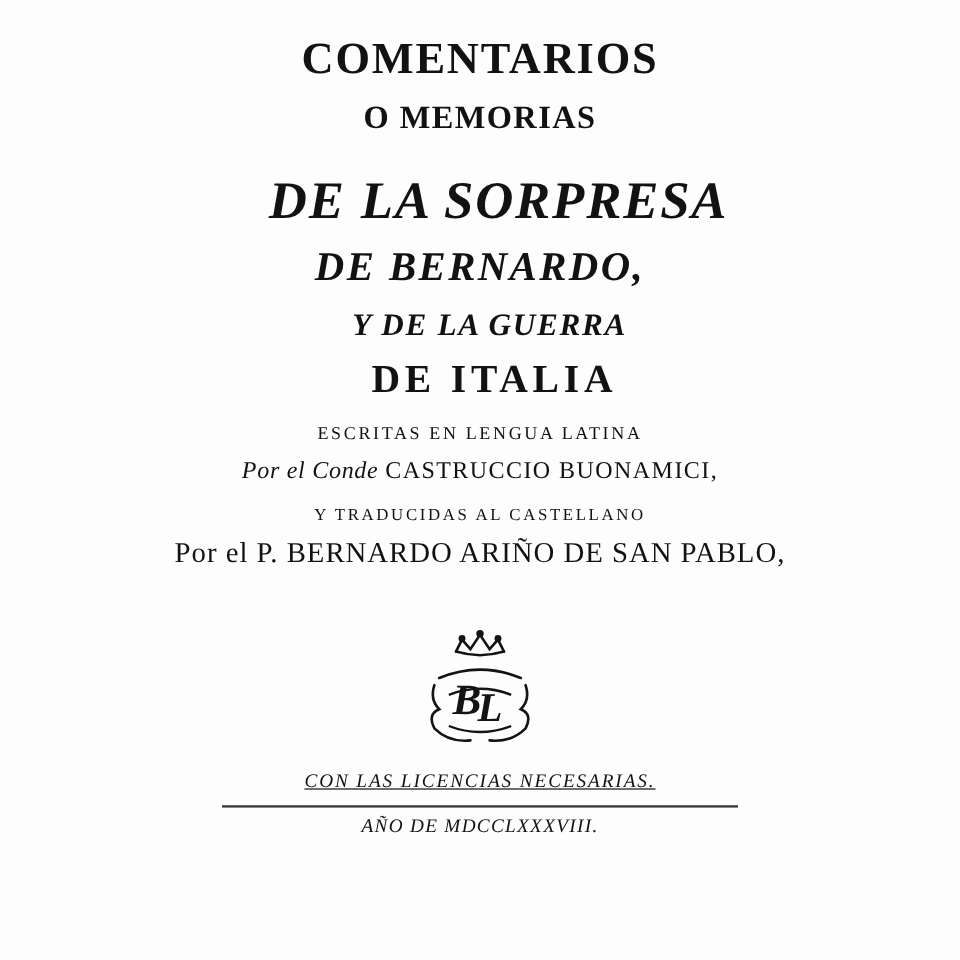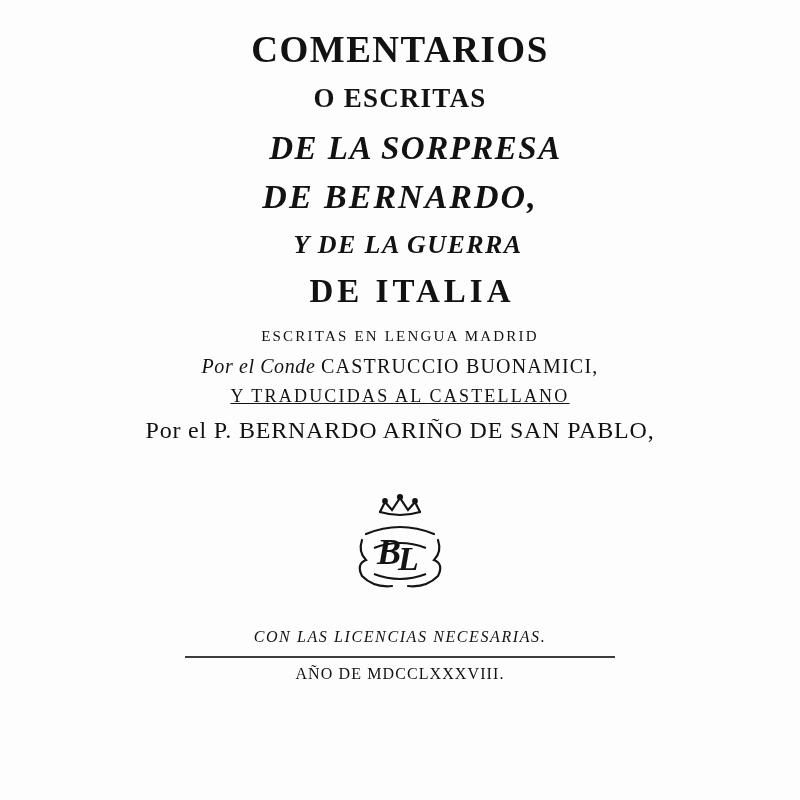--- a/index.html
+++ b/index.html
@@ -44,25 +44,25 @@
     text-transform: none;
   }
   .t2 {
     font-size: 27px;
     letter-spacing: 1.2px;
     font-weight: 600;
     margin-top: 12px;
     font-variant: small-caps;
   }
   .t3 {
-    font-size: 33px;
+    font-size: 44px;
     letter-spacing: 1.5px;
     font-weight: 700;
     font-style: italic;
-    margin-top: 16px;
+    margin-top: 28px;
     padding-left: 31px;
   }
   .t4 {
     font-size: 34px;
     letter-spacing: 2px;
     font-weight: 700;
     font-style: italic;
     margin-top: 11px;
     font-variant: small-caps;
   }
@@ -102,25 +102,24 @@
     margin-top: 10px;
   }
   .a2 .sc {
     font-variant: small-caps;
     letter-spacing: 1.2px;
   }
   .a2 .it {
     font-style: italic;
   }
   .a3 {
-    font-size: 18px;
+    font-size: 14px;
     letter-spacing: 2.2px;
-    margin-top: 8px;
-    font-variant: small-caps;
-    text-decoration: underline;
+    margin-top: 18px;
+    font-variant: small-caps;
   }
   .a4 {
     font-size: 24px;
     letter-spacing: 0.8px;
     margin-top: 10px;
   }
   .a5 {
     font-size: 17px;
     font-style: italic;
     letter-spacing: 0.6px;
@@ -133,60 +132,62 @@
     width: 120px;
     height: 110px;
     position: relative;
   }
   .device svg { display: block; }
 
   
   .lic {
     font-size: 16px;
     letter-spacing: 1.6px;
-    margin-top: 28px;
-    font-variant: small-caps;
-    font-style: italic;
+    margin-top: 12px;
+    font-variant: small-caps;
+    font-style: italic;
+    text-decoration: underline;
   }
   .rule {
     width: 430px;
     height: 0;
     border-top: 2px solid #1a1a1a;
     margin: 10px auto 0 auto;
     opacity: 0.85;
   }
   .imp1 {
     font-size: 17px;
     letter-spacing: 1.1px;
     margin-top: 16px;
     font-variant: small-caps;
   }
   .imp2 {
     font-size: 16px;
     letter-spacing: 1.1px;
     margin-top: 7px;
     font-variant: small-caps;
+    font-style: italic;
   }
 </style>
 </head>
 <body>
 
 <div class="page">
 
   <div class="block">
     <div class="l t1">COMENTARIOS</div>
-    <div class="l t2">O ESCRITAS</div>
+    <div class="l t2">O MEMORIAS</div>
     <div class="l t3">DE LA SORPRESA</div>
     <div class="l t4">DE BERNARDO,</div>
     <div class="l t5">Y DE LA GUERRA</div>
     <div class="l t6">DE ITALIA</div>
   </div>
 
   <div class="block">
-    <div class="l a1">ESCRITAS EN LENGUA MADRID</div>
+    <div class="l a1">ESCRITAS EN LENGUA LATINA</div>
     <div class="l a2">
       <span class="it">Por el Conde</span>
       <span class="sc">CASTRUCCIO BUONAMICI,</span>
     </div>
     <div class="l a3">Y TRADUCIDAS AL CASTELLANO</div>
     <div class="l a4">
       <span class="it">Por el P.</span>
       <span class="sc">BERNARDO ARIÑO DE SAN PABLO,</span>
     </div>
   </div>

